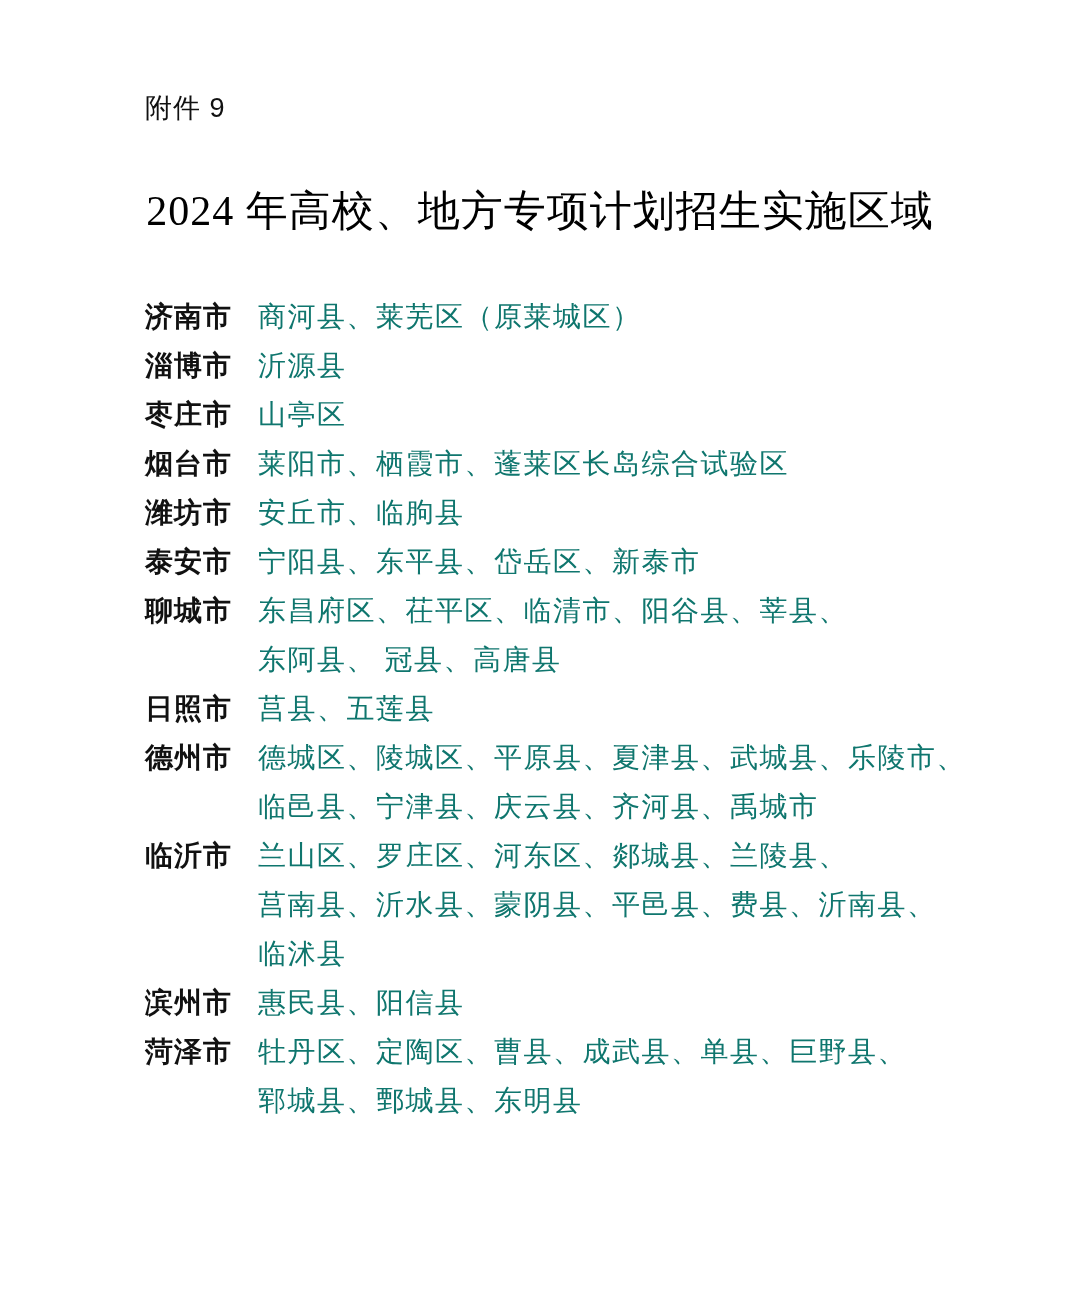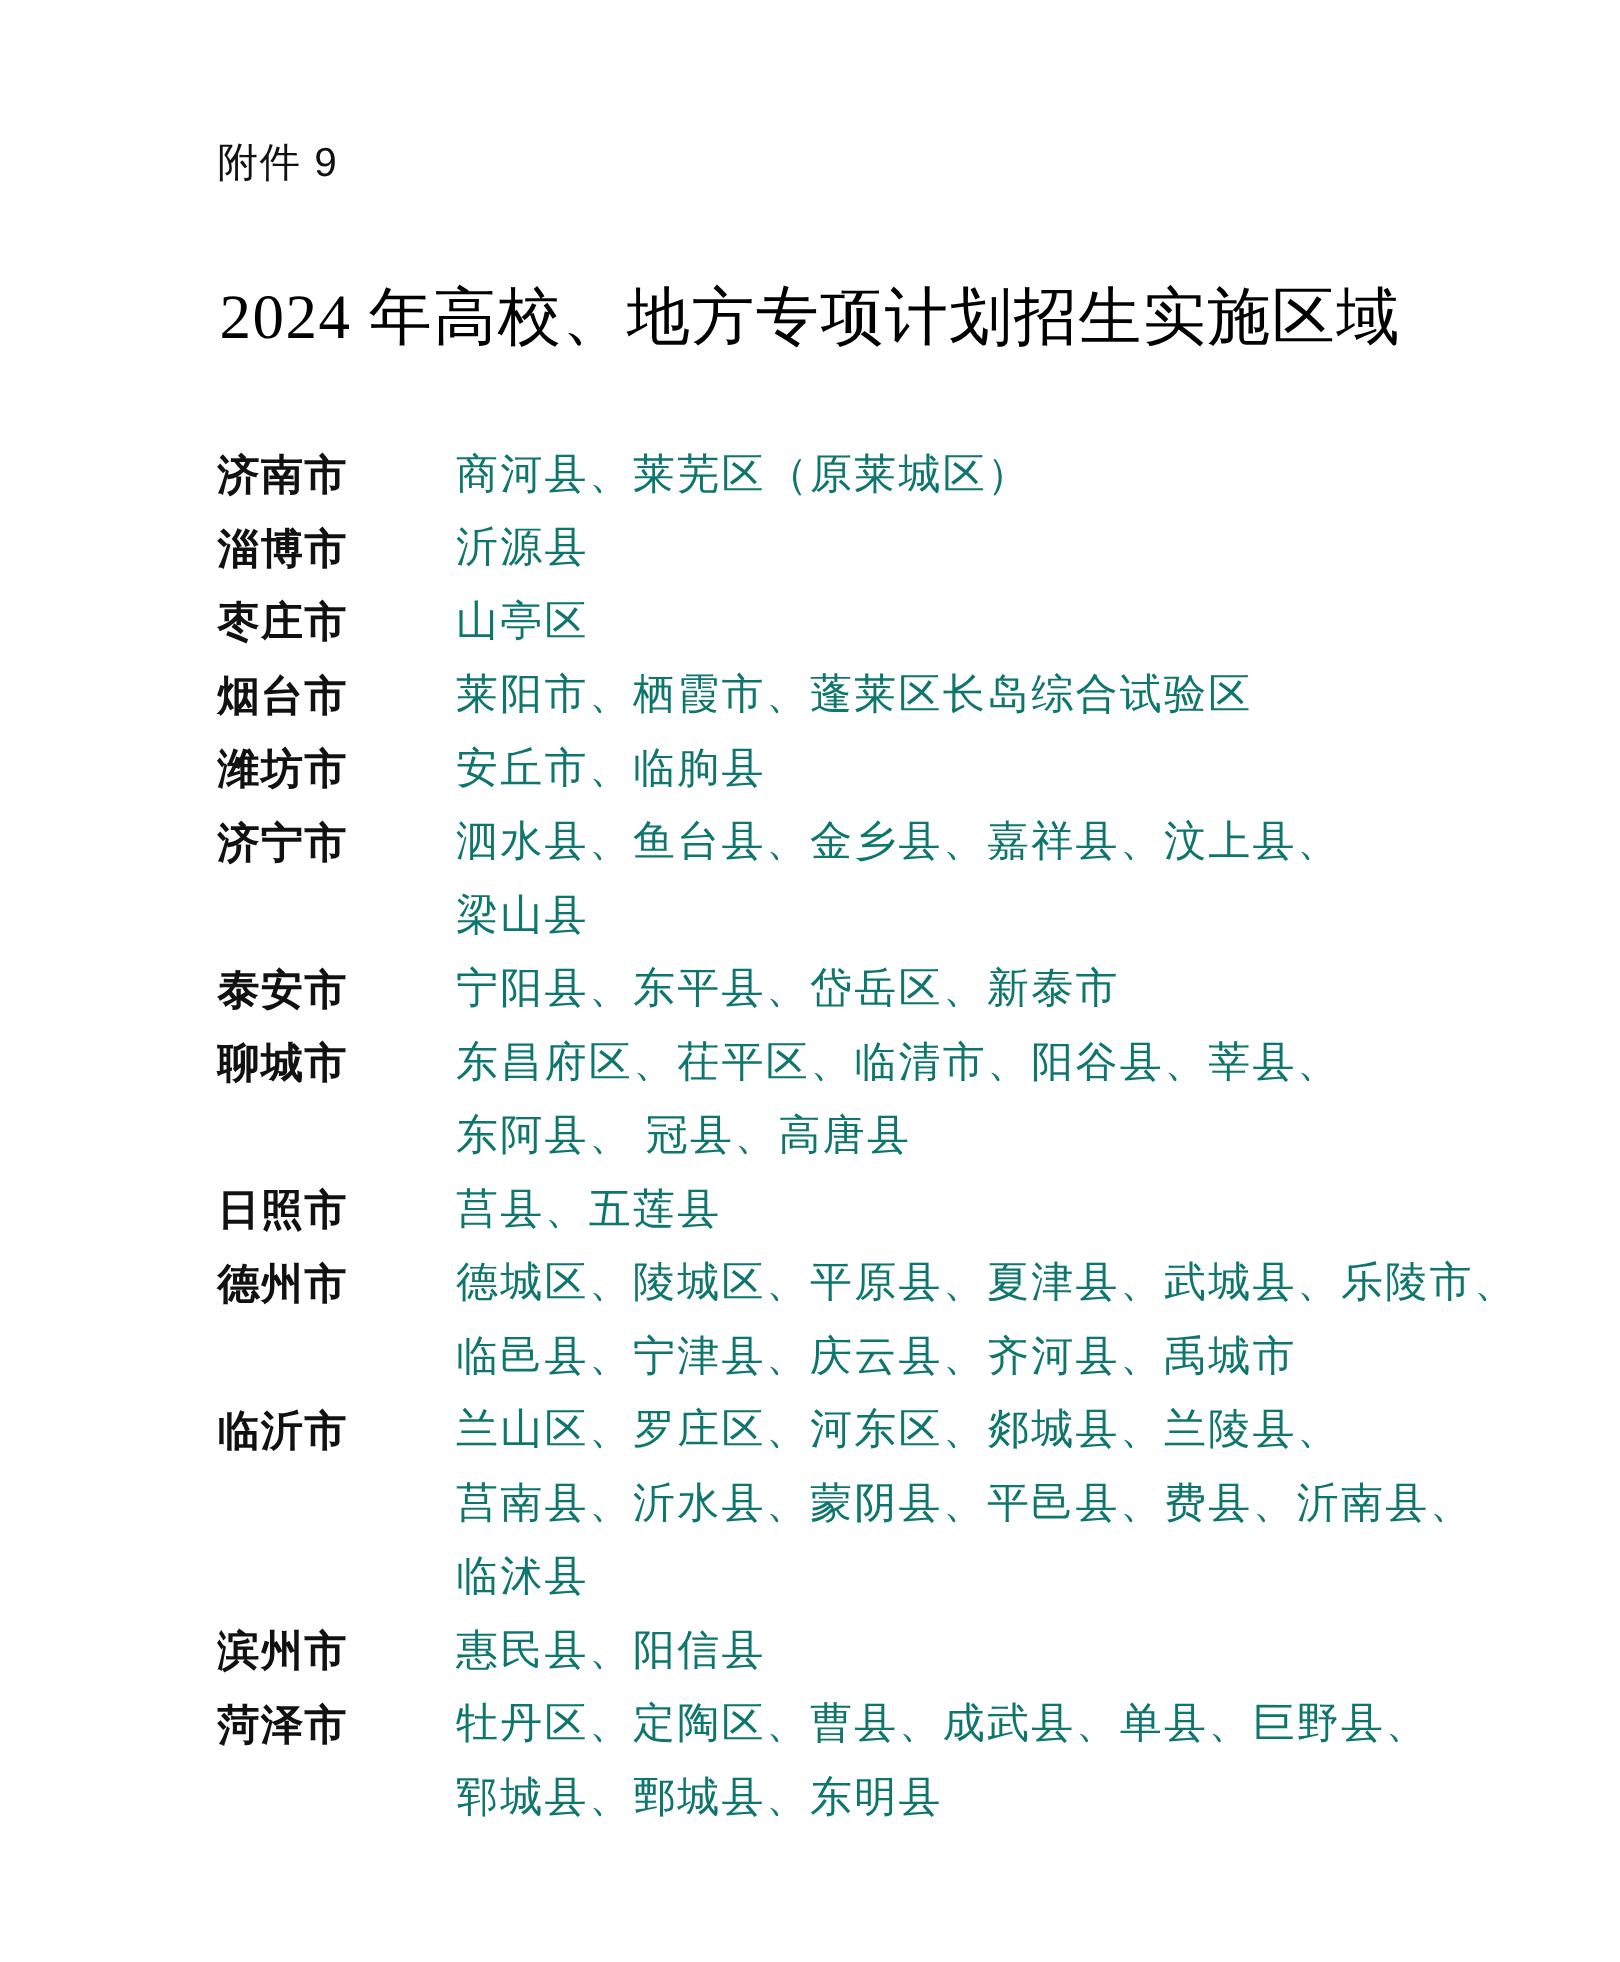--- a/index.html
+++ b/index.html
@@ -41,21 +41,20 @@
   }
   .rows {
     position: absolute;
     left: 145px;
     top: 292px;
     right: 40px;
   }
   .row {
     display: flex;
     align-items: flex-start;
-    gap: 46px;
   }
   .city {
     width: 113px;
     flex-shrink: 0;
     font-family: "Liberation Sans", "DejaVu Sans", sans-serif;
     font-size: 28px;
     font-weight: 700;
     color: #111;
     line-height: 49px;
     height: 49px;
@@ -108,27 +107,20 @@
           <div class="region-line">莱阳市、栖霞市、蓬莱区长岛综合试验区</div>
         </div>
       </div>
       <div class="row">
         <div class="city">潍坊市</div>
         <div class="regions">
           <div class="region-line">安丘市、临朐县</div>
         </div>
       </div>
       <div class="row">
-        <div class="city">济宁市</div>
-        <div class="regions">
-          <div class="region-line">泗水县、鱼台县、金乡县、嘉祥县、汶上县、</div>
-          <div class="region-line">梁山县</div>
-        </div>
-      </div>
-      <div class="row">
         <div class="city">泰安市</div>
         <div class="regions">
           <div class="region-line">宁阳县、东平县、岱岳区、新泰市</div>
         </div>
       </div>
       <div class="row">
         <div class="city">聊城市</div>
         <div class="regions">
           <div class="region-line">东昌府区、茌平区、临清市、阳谷县、莘县、</div>
           <div class="region-line">东阿县、 冠县、高唐县</div>

